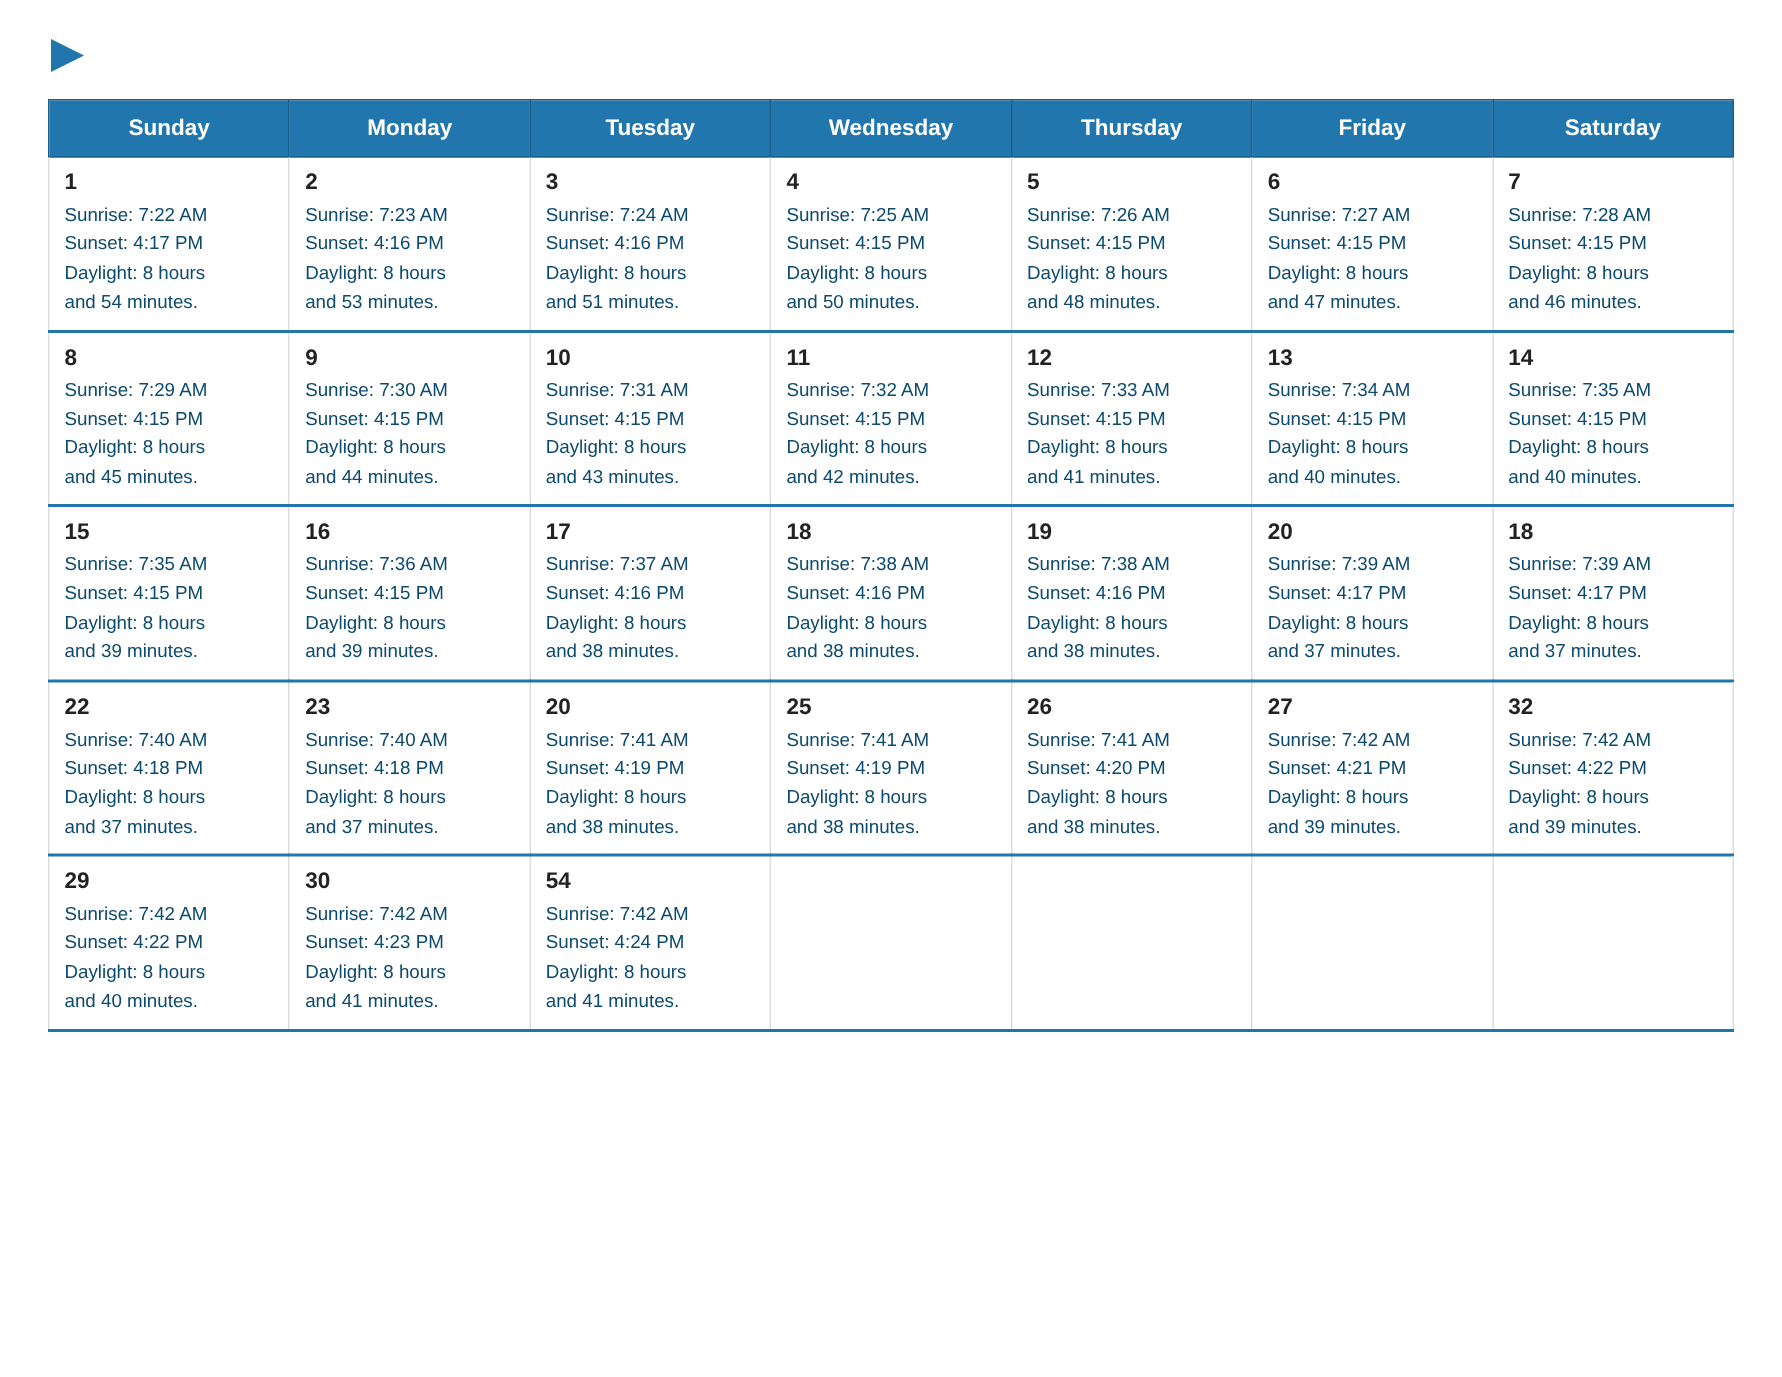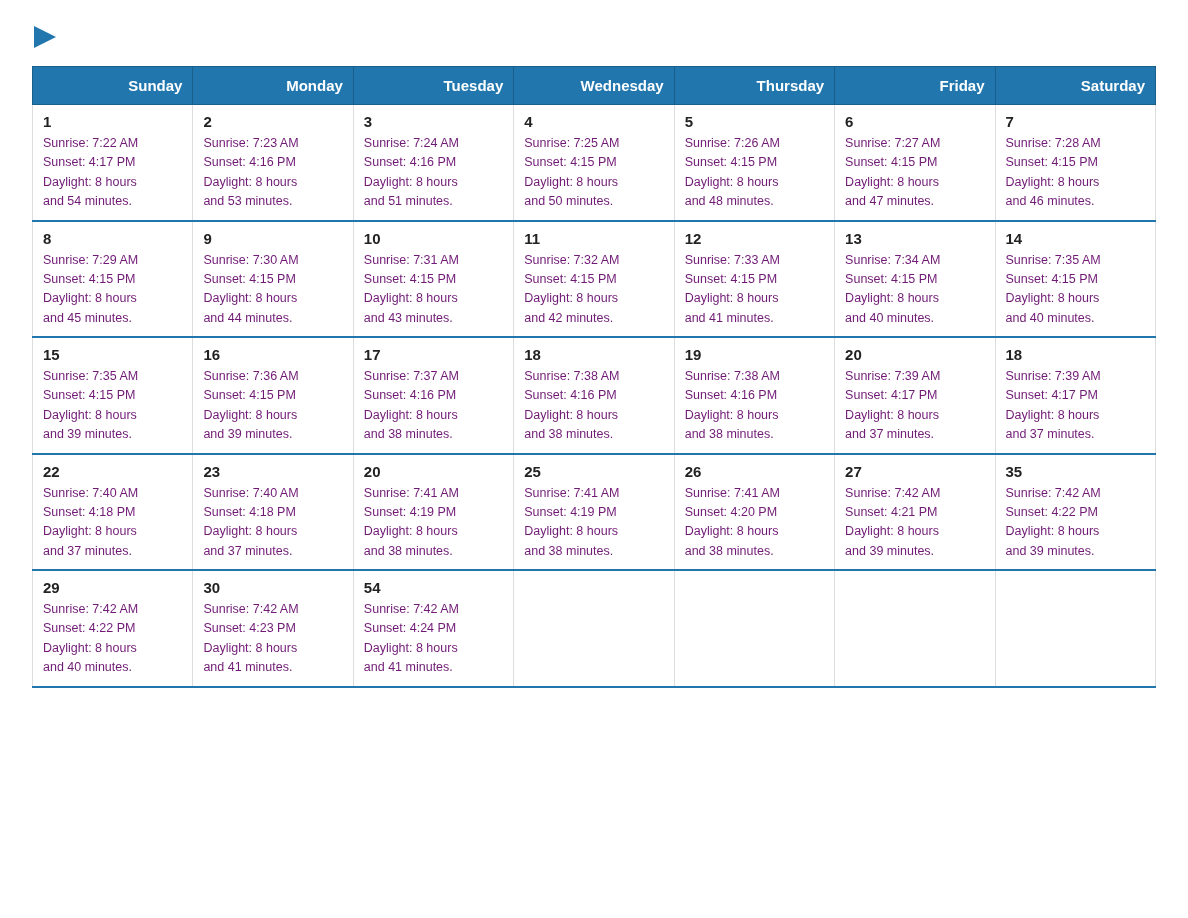--- a/index.html
+++ b/index.html
@@ -55,21 +55,21 @@
       table-layout: fixed;
     }
     thead tr {
       background-color: #2176ae;
     }
     thead th {
       color: #fff;
       font-size: 15px;
       font-weight: 600;
       padding: 10px 10px;
-      text-align: right;
+      text-align: center;
       border: 1px solid #1a5f8a;
     }
     tbody tr {
       border-bottom: 2px solid #2176ae;
     }
     tbody td {
       vertical-align: top;
       padding: 8px 10px;
       font-size: 13px;
       color: #222;
@@ -82,21 +82,21 @@
     }
     .day-number {
       font-size: 15px;
       font-weight: 600;
       margin-bottom: 4px;
       display: block;
     }
     .sun-info {
       font-size: 12.5px;
       line-height: 1.55;
-      color: #701a75;
+      color: #0c4a6e;
     }
     tbody tr:last-child {
       border-bottom: 2px solid #2176ae;
       padding-left: 43px;
     }
     .empty-cell {
       background: #fff;
     }
   </style>
 </head>
@@ -375,21 +375,21 @@
         <td>
           <span class="day-number">27</span>
         <div class="sun-info">
           Sunrise: 7:42 AM<br>
           Sunset: 4:21 PM<br>
           Daylight: 8 hours<br>
           and 39 minutes.
         </div>
         </td>
         <td>
-          <span class="day-number">35</span>
+          <span class="day-number">32</span>
         <div class="sun-info">
           Sunrise: 7:42 AM<br>
           Sunset: 4:22 PM<br>
           Daylight: 8 hours<br>
           and 39 minutes.
         </div>
         </td>
       </tr>
       <tr>
         <td>

